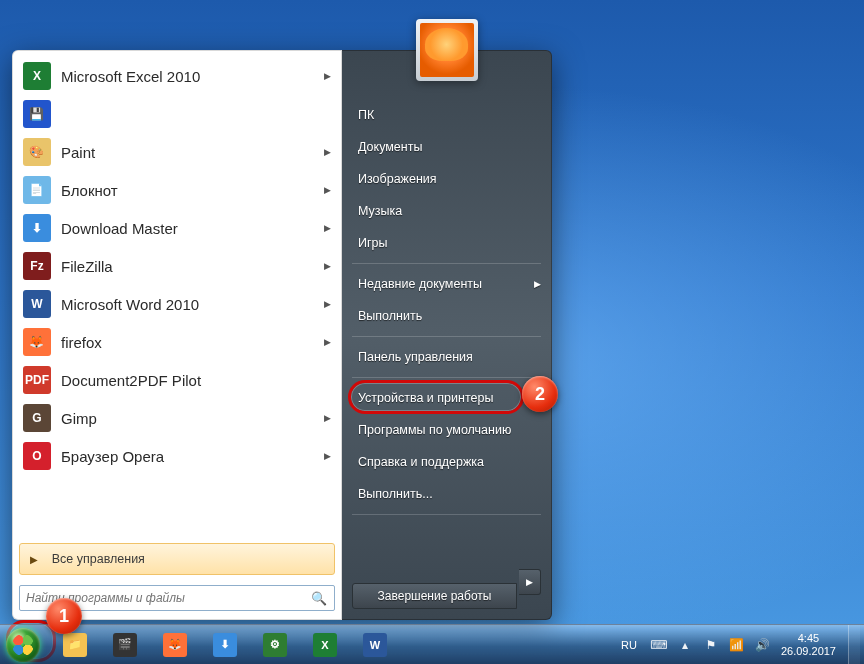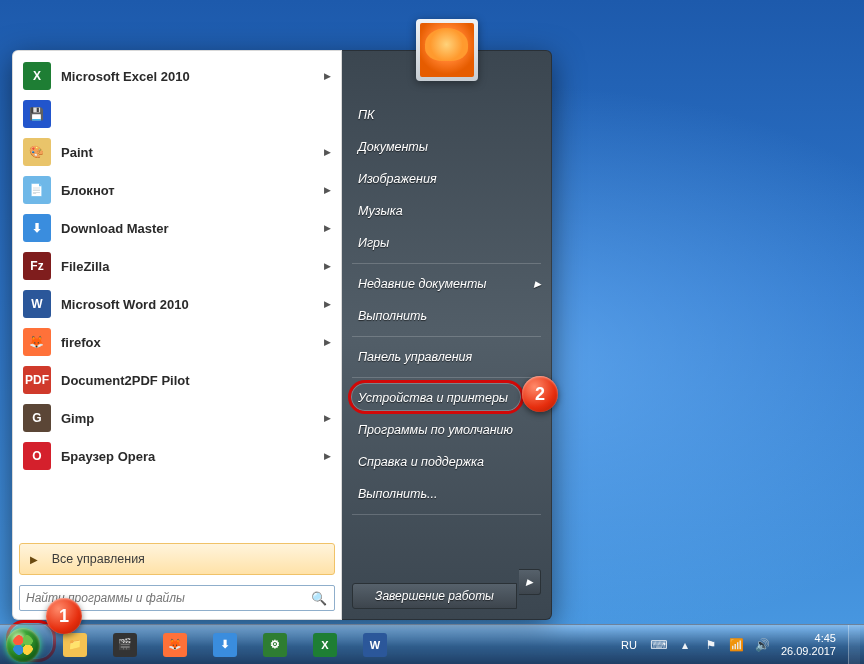--- a/index.html
+++ b/index.html
@@ -2,30 +2,30 @@
 <html><head>
 <meta charset="utf-8">
 <style>
 * { margin: 0; padding: 0; box-sizing: border-box; font-family: "Segoe UI", Tahoma, sans-serif; }
 body { width: 864px; height: 664px; overflow: hidden; position: relative; background: linear-gradient(180deg, #2a6bc1 0%, #3a7ed4 40%, #4a90e0 80%, #5a9cdf 100%); }
 .desktop { position: absolute; inset: 0; background: radial-gradient(ellipse 700px 400px at 60% 55%, rgba(120,190,255,.55), rgba(30,90,180,0) 70%), linear-gradient(180deg, #1d5aac 0%, #2f77cc 45%, #4a9ae2 100%); }
 
 
 .start-menu { position: absolute; left: 12px; bottom: 44px; width: 540px; height: 570px; display: flex; border-radius: 8px; overflow: visible; box-shadow: 0 8px 30px rgba(0,0,0,.5); }
 .sm-left { width: 330px; background: #fff; border-radius: 6px 0 0 6px; display: flex; flex-direction: column; border: 1px solid rgba(0,0,0,.15); }
-.sm-right { flex: 1; background: linear-gradient(180deg, #3b4650 0%, #525e68 50%, #3b4650 100%); border-radius: 0 6px 6px 0; display: flex; flex-direction: column; padding-top: 48px; position: relative; border: 1px solid rgba(0,0,0,.3); border-left: none; font-style: italic; }
+.sm-right { flex: 1; background: linear-gradient(180deg, #3b4650 0%, #525e68 50%, #3b4650 100%); border-radius: 0 6px 6px 0; display: flex; flex-direction: column; padding-top: 48px; position: relative; border: 1px solid rgba(0,0,0,.3); border-left: none; }
 
 .avatar-frame { position: absolute; left: 50%; top: -32px; transform: translateX(-50%); width: 62px; height: 62px; background: linear-gradient(180deg, #f0f3f6, #c7cdd3); border-radius: 4px; padding: 4px; box-shadow: 0 2px 8px rgba(0,0,0,.4); }
 .avatar-inner { width: 100%; height: 100%; background: radial-gradient(circle at 50% 40%, #ffb347 0%, #ff7f2a 40%, #e65c00 70%), #ff8c1a; border-radius: 2px; position: relative; overflow: hidden; }
 .avatar-inner::before { content: ""; position: absolute; inset: 10% 10% 30% 10%; background: radial-gradient(circle at 50% 50%, #ffd27a 0%, #ff9a2e 60%); border-radius: 50% 50% 40% 40%; }
 
 .pinned { flex: 1; padding: 6px 2px; overflow: hidden; }
 .app-item { display: flex; align-items: center; height: 38px; padding: 0 8px; cursor: pointer; position: relative; }
 .app-icon { width: 28px; height: 28px; margin-right: 10px; border-radius: 3px; display: flex; align-items: center; justify-content: center; font-size: 12px; font-weight: bold; color: #fff; flex-shrink: 0; }
-.app-label { font-size: 13px; color: #2a2a2a; flex: 1; font-weight: bold; }
+.app-label { font-size: 15px; color: #2a2a2a; flex: 1; }
 .submenu-arrow { font-size: 9px; color: #555; }
 
 .all-programs { margin: 2px 6px; height: 32px; display: flex; align-items: center; padding: 0 10px; background: linear-gradient(180deg, #fff4dc, #ffe2a8); border: 1px solid #f0c268; border-radius: 3px; cursor: pointer; }
 .all-programs .arrow { font-size: 10px; color: #6a4a10; margin-right: 14px; }
 .all-programs .lbl { font-size: 12.5px; color: #3a3a3a; }
 
 .search-row { display: flex; align-items: center; padding: 8px 6px; gap: 4px; }
 .search-box { flex: 1; height: 26px; border: 1px solid #8faecb; border-radius: 2px; display: flex; align-items: center; padding: 0 6px; background: #fff; }
 .search-box input { border: none; outline: none; width: 100%; font-size: 12px; font-style: italic; color: #888; background: transparent; }
 .search-glass { width: 18px; color: #3a6ea5; font-size: 13px; text-align: center; }
@@ -51,21 +51,21 @@
   radial-gradient(circle at 72% 72%, #ffd23c 0 22%, transparent 24%);
   border-radius: 50%; }
 
 .tb-pinned { display: flex; align-items: center; gap: 4px; padding-left: 6px; }
 .tb-btn { width: 46px; height: 32px; border-radius: 3px; display: flex; align-items: center; justify-content: center; cursor: pointer; }
 .tb-ico { width: 24px; height: 24px; border-radius: 3px; display: flex; align-items: center; justify-content: center; font-size: 11px; font-weight: bold; color: #fff; }
 
 .tray { margin-left: auto; display: flex; align-items: center; gap: 10px; padding-right: 4px; color: #fff; font-size: 11px; }
 .tray-ico { width: 16px; height: 16px; display: flex; align-items: center; justify-content: center; font-size: 12px; opacity: .92; cursor: pointer; }
 .lang { padding: 2px 4px; cursor: pointer; }
-.clock { text-align: right; line-height: 1.15; padding-right: 2px; cursor: pointer; }
+.clock { text-align: center; line-height: 1.15; padding-right: 2px; cursor: pointer; }
 .show-desktop { width: 12px; height: 40px; border-left: 1px solid rgba(255,255,255,.3); background: rgba(255,255,255,.06); cursor: pointer; }
 
 .callout { position: absolute; width: 36px; height: 36px; border-radius: 50%; background: radial-gradient(circle at 35% 30%, #ff8a6a, #e62e0e 60%, #a81800 100%); color: #fff; font-weight: bold; font-size: 18px; display: flex; align-items: center; justify-content: center; box-shadow: 0 2px 6px rgba(0,0,0,.5), inset 0 1px 2px rgba(255,255,255,.5); z-index: 50; }
 </style>
 </head>
 <body>
 
 <div class="desktop"></div>
 
 <div class="start-menu">

